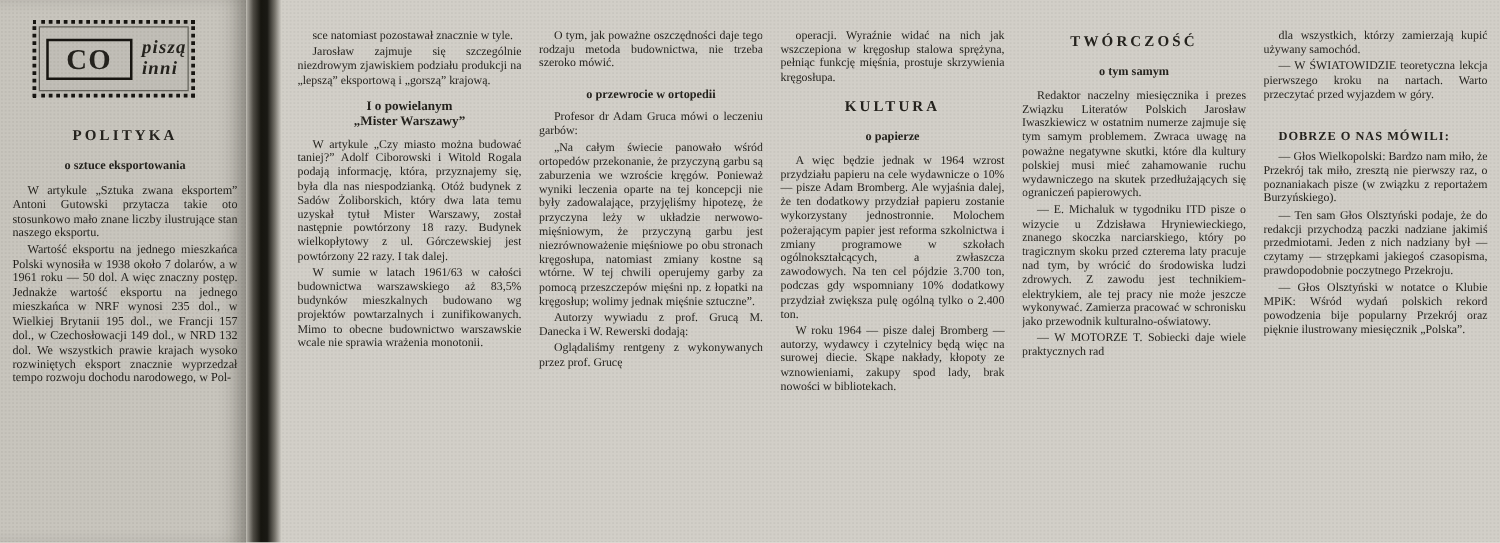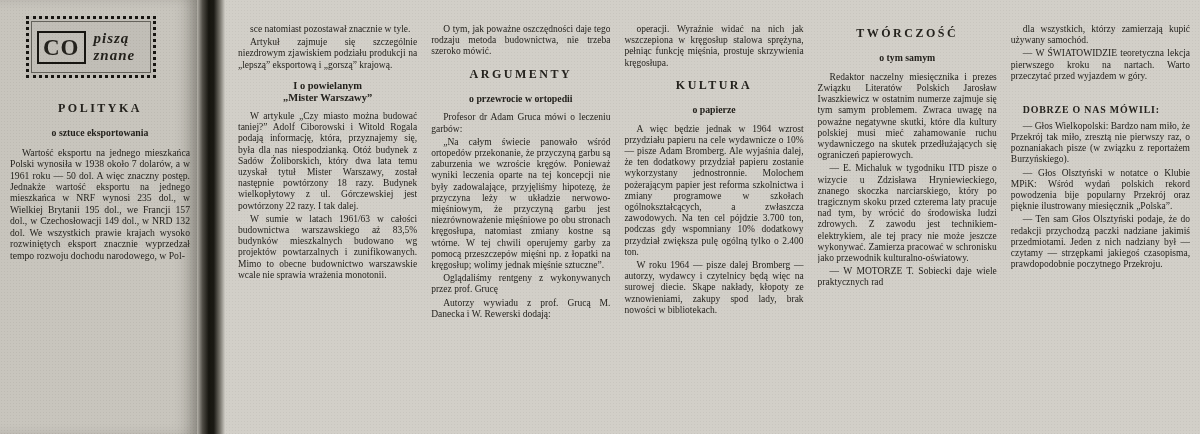--- a/index.html
+++ b/index.html
@@ -74,69 +74,69 @@
     border:3px dotted #171511;
     outline:1px solid rgba(23,21,17,0.55);
     outline-offset:-6px;
     display:flex; align-items:center; gap:8px;
     padding:6px 8px;
     background:rgba(0,0,0,0.03);
   }
   .logo-co {
     border:2px solid #171511;
     font-weight:bold; font-size:23px; line-height:1;
-    padding:3px 4px; letter-spacing:1px;
+    padding:3px 14px; letter-spacing:1px;
   }
   .logo-words {
     display:flex; flex-direction:column; gap:2px;
     font-style:italic; font-weight:bold; font-size:15px; line-height:1;
     letter-spacing:1px;
   }
 </style>
 </head>
 <body>
 
 <div class="scan">
 
   <div class="left-page">
     <div class="logo">
       <div class="logo-co">CO</div>
       <div class="logo-words">
         <span>piszą</span>
-        <span>znane</span>
+        <span>inni</span>
       </div>
     </div>
     <div class="col">
       <div class="sec-head">POLITYKA</div>
       <div class="sub-head">o sztuce eksportowania</div>
+      <p class="par">W artykule „Sztuka zwana eksportem” Antoni Gutowski przytacza takie oto stosunkowo mało znane liczby ilustrujące stan naszego eksportu.</p>
       <p class="par">Wartość eksportu na jednego mieszkańca Polski wynosiła w 1938 około 7 dolarów, a w 1961 roku — 50 dol. A więc znaczny postęp. Jednakże wartość eksportu na jednego mieszkańca w NRF wynosi 235 dol., w Wielkiej Brytanii 195 dol., we Francji 157 dol., w Czechosłowacji 149 dol., w NRD 132 dol. We wszystkich prawie krajach wysoko rozwiniętych eksport znacznie wyprzedzał tempo rozwoju dochodu narodowego, w Pol-</p>
     </div>
   </div>
 
   <div class="gutter"></div>
 
   <div class="main-page">
 
     <div class="col">
       <p class="par">sce natomiast pozostawał znacznie w tyle.</p>
-      <p class="par">Artykuł zajmuje się szczególnie niezdrowym zjawiskiem podziału produkcji na „lepszą” eksportową i „gorszą” krajową.</p>
+      <p class="par">Jarosław zajmuje się szczególnie niezdrowym zjawiskiem podziału produkcji na „lepszą” eksportową i „gorszą” krajową.</p>
       <div class="mid-head">I o powielanym</div>
       <div class="mid-head last">„Mister Warszawy”</div>
       <p class="par">W artykule „Czy miasto można budować taniej?” Adolf Ciborowski i Witold Rogala podają informację, która, przyznajemy się, była dla nas niespodzianką. Otóż budynek z Sadów Żoliborskich, który dwa lata temu uzyskał tytuł Mister Warszawy, został następnie powtórzony 18 razy. Budynek wielkopłytowy z ul. Górczewskiej jest powtórzony 22 razy. I tak dalej.</p>
       <p class="par">W sumie w latach 1961/63 w całości budownictwa warszawskiego aż 83,5% budynków mieszkalnych budowano wg projektów powtarzalnych i zunifikowanych. Mimo to obecne budownictwo warszawskie wcale nie sprawia wrażenia monotonii.</p>
     </div>
 
     <div class="col">
       <p class="par">O tym, jak poważne oszczędności daje tego rodzaju metoda budownictwa, nie trzeba szeroko mówić.</p>
-      <div class="sec-head">ARGUMENTY</div>
       <div class="sub-head">o przewrocie w ortopedii</div>
       <p class="par">Profesor dr Adam Gruca mówi o leczeniu garbów:</p>
       <p class="par">„Na całym świecie panowało wśród ortopedów przekonanie, że przyczyną garbu są zaburzenia we wzroście kręgów. Ponieważ wyniki leczenia oparte na tej koncepcji nie były zadowalające, przyjęliśmy hipotezę, że przyczyna leży w układzie nerwowo-mięśniowym, że przyczyną garbu jest niezrównoważenie mięśniowe po obu stronach kręgosłupa, natomiast zmiany kostne są wtórne. W tej chwili operujemy garby za pomocą przeszczepów mięśni np. z łopatki na kręgosłup; wolimy jednak mięśnie sztuczne”.</p>
+      <p class="par">Autorzy wywiadu z prof. Grucą M. Danecka i W. Rewerski dodają:</p>
       <p class="par">Oglądaliśmy rentgeny z wykonywanych przez prof. Grucę</p>
-      <p class="par">Autorzy wywiadu z prof. Grucą M. Danecka i W. Rewerski dodają:</p>
     </div>
 
     <div class="col">
       <p class="par">operacji. Wyraźnie widać na nich jak wszczepiona w kręgosłup stalowa sprężyna, pełniąc funkcję mięśnia, prostuje skrzywienia kręgosłupa.</p>
       <div class="sec-head">KULTURA</div>
       <div class="sub-head">o papierze</div>
       <p class="par">A więc będzie jednak w 1964 wzrost przydziału papieru na cele wydawnicze o 10% — pisze Adam Bromberg. Ale wyjaśnia dalej, że ten dodatkowy przydział papieru zostanie wykorzystany jednostronnie. Molochem pożerającym papier jest reforma szkolnictwa i zmiany programowe w szkołach ogólnokształcących, a zwłaszcza zawodowych. Na ten cel pójdzie 3.700 ton, podczas gdy wspomniany 10% dodatkowy przydział zwiększa pulę ogólną tylko o 2.400 ton.</p>
       <p class="par">W roku 1964 — pisze dalej Bromberg — autorzy, wydawcy i czytelnicy będą więc na surowej diecie. Skąpe nakłady, kłopoty ze wznowieniami, zakupy spod lady, brak nowości w bibliotekach.</p>
     </div>
 
@@ -146,18 +146,18 @@
       <p class="par">Redaktor naczelny miesięcznika i prezes Związku Literatów Polskich Jarosław Iwaszkiewicz w ostatnim numerze zajmuje się tym samym problemem. Zwraca uwagę na poważne negatywne skutki, które dla kultury polskiej musi mieć zahamowanie ruchu wydawniczego na skutek przedłużających się ograniczeń papierowych.</p>
       <p class="par">— E. Michaluk w tygodniku ITD pisze o wizycie u Zdzisława Hryniewieckiego, znanego skoczka narciarskiego, który po tragicznym skoku przed czterema laty pracuje nad tym, by wrócić do środowiska ludzi zdrowych. Z zawodu jest technikiem-elektrykiem, ale tej pracy nie może jeszcze wykonywać. Zamierza pracować w schronisku jako przewodnik kulturalno-oświatowy.</p>
       <p class="par">— W MOTORZE T. Sobiecki daje wiele praktycznych rad</p>
     </div>
 
     <div class="col">
       <p class="par">dla wszystkich, którzy zamierzają kupić używany samochód.</p>
       <p class="par">— W ŚWIATOWIDZIE teoretyczna lekcja pierwszego kroku na nartach. Warto przeczytać przed wyjazdem w góry.</p>
       <div class="list-head">DOBRZE O NAS MÓWILI:</div>
       <p class="par italic">— Głos Wielkopolski: Bardzo nam miło, że Przekrój tak miło, zresztą nie pierwszy raz, o poznaniakach pisze (w związku z reportażem Burzyńskiego).</p>
+      <p class="par italic">— Ten sam Głos Olsztyński podaje, że do redakcji przychodzą paczki nadziane jakimiś przedmiotami. Jeden z nich nadziany był — czytamy — strzępkami jakiegoś czasopisma, prawdopodobnie poczytnego Przekroju.</p>
       <p class="par italic">— Głos Olsztyński w notatce o Klubie MPiK: Wśród wydań polskich rekord powodzenia bije popularny Przekrój oraz pięknie ilustrowany miesięcznik „Polska”.</p>
-      <p class="par italic">— Ten sam Głos Olsztyński podaje, że do redakcji przychodzą paczki nadziane jakimiś przedmiotami. Jeden z nich nadziany był — czytamy — strzępkami jakiegoś czasopisma, prawdopodobnie poczytnego Przekroju.</p>
     </div>
 
   </div>
 </div>
 
 </body></html>

